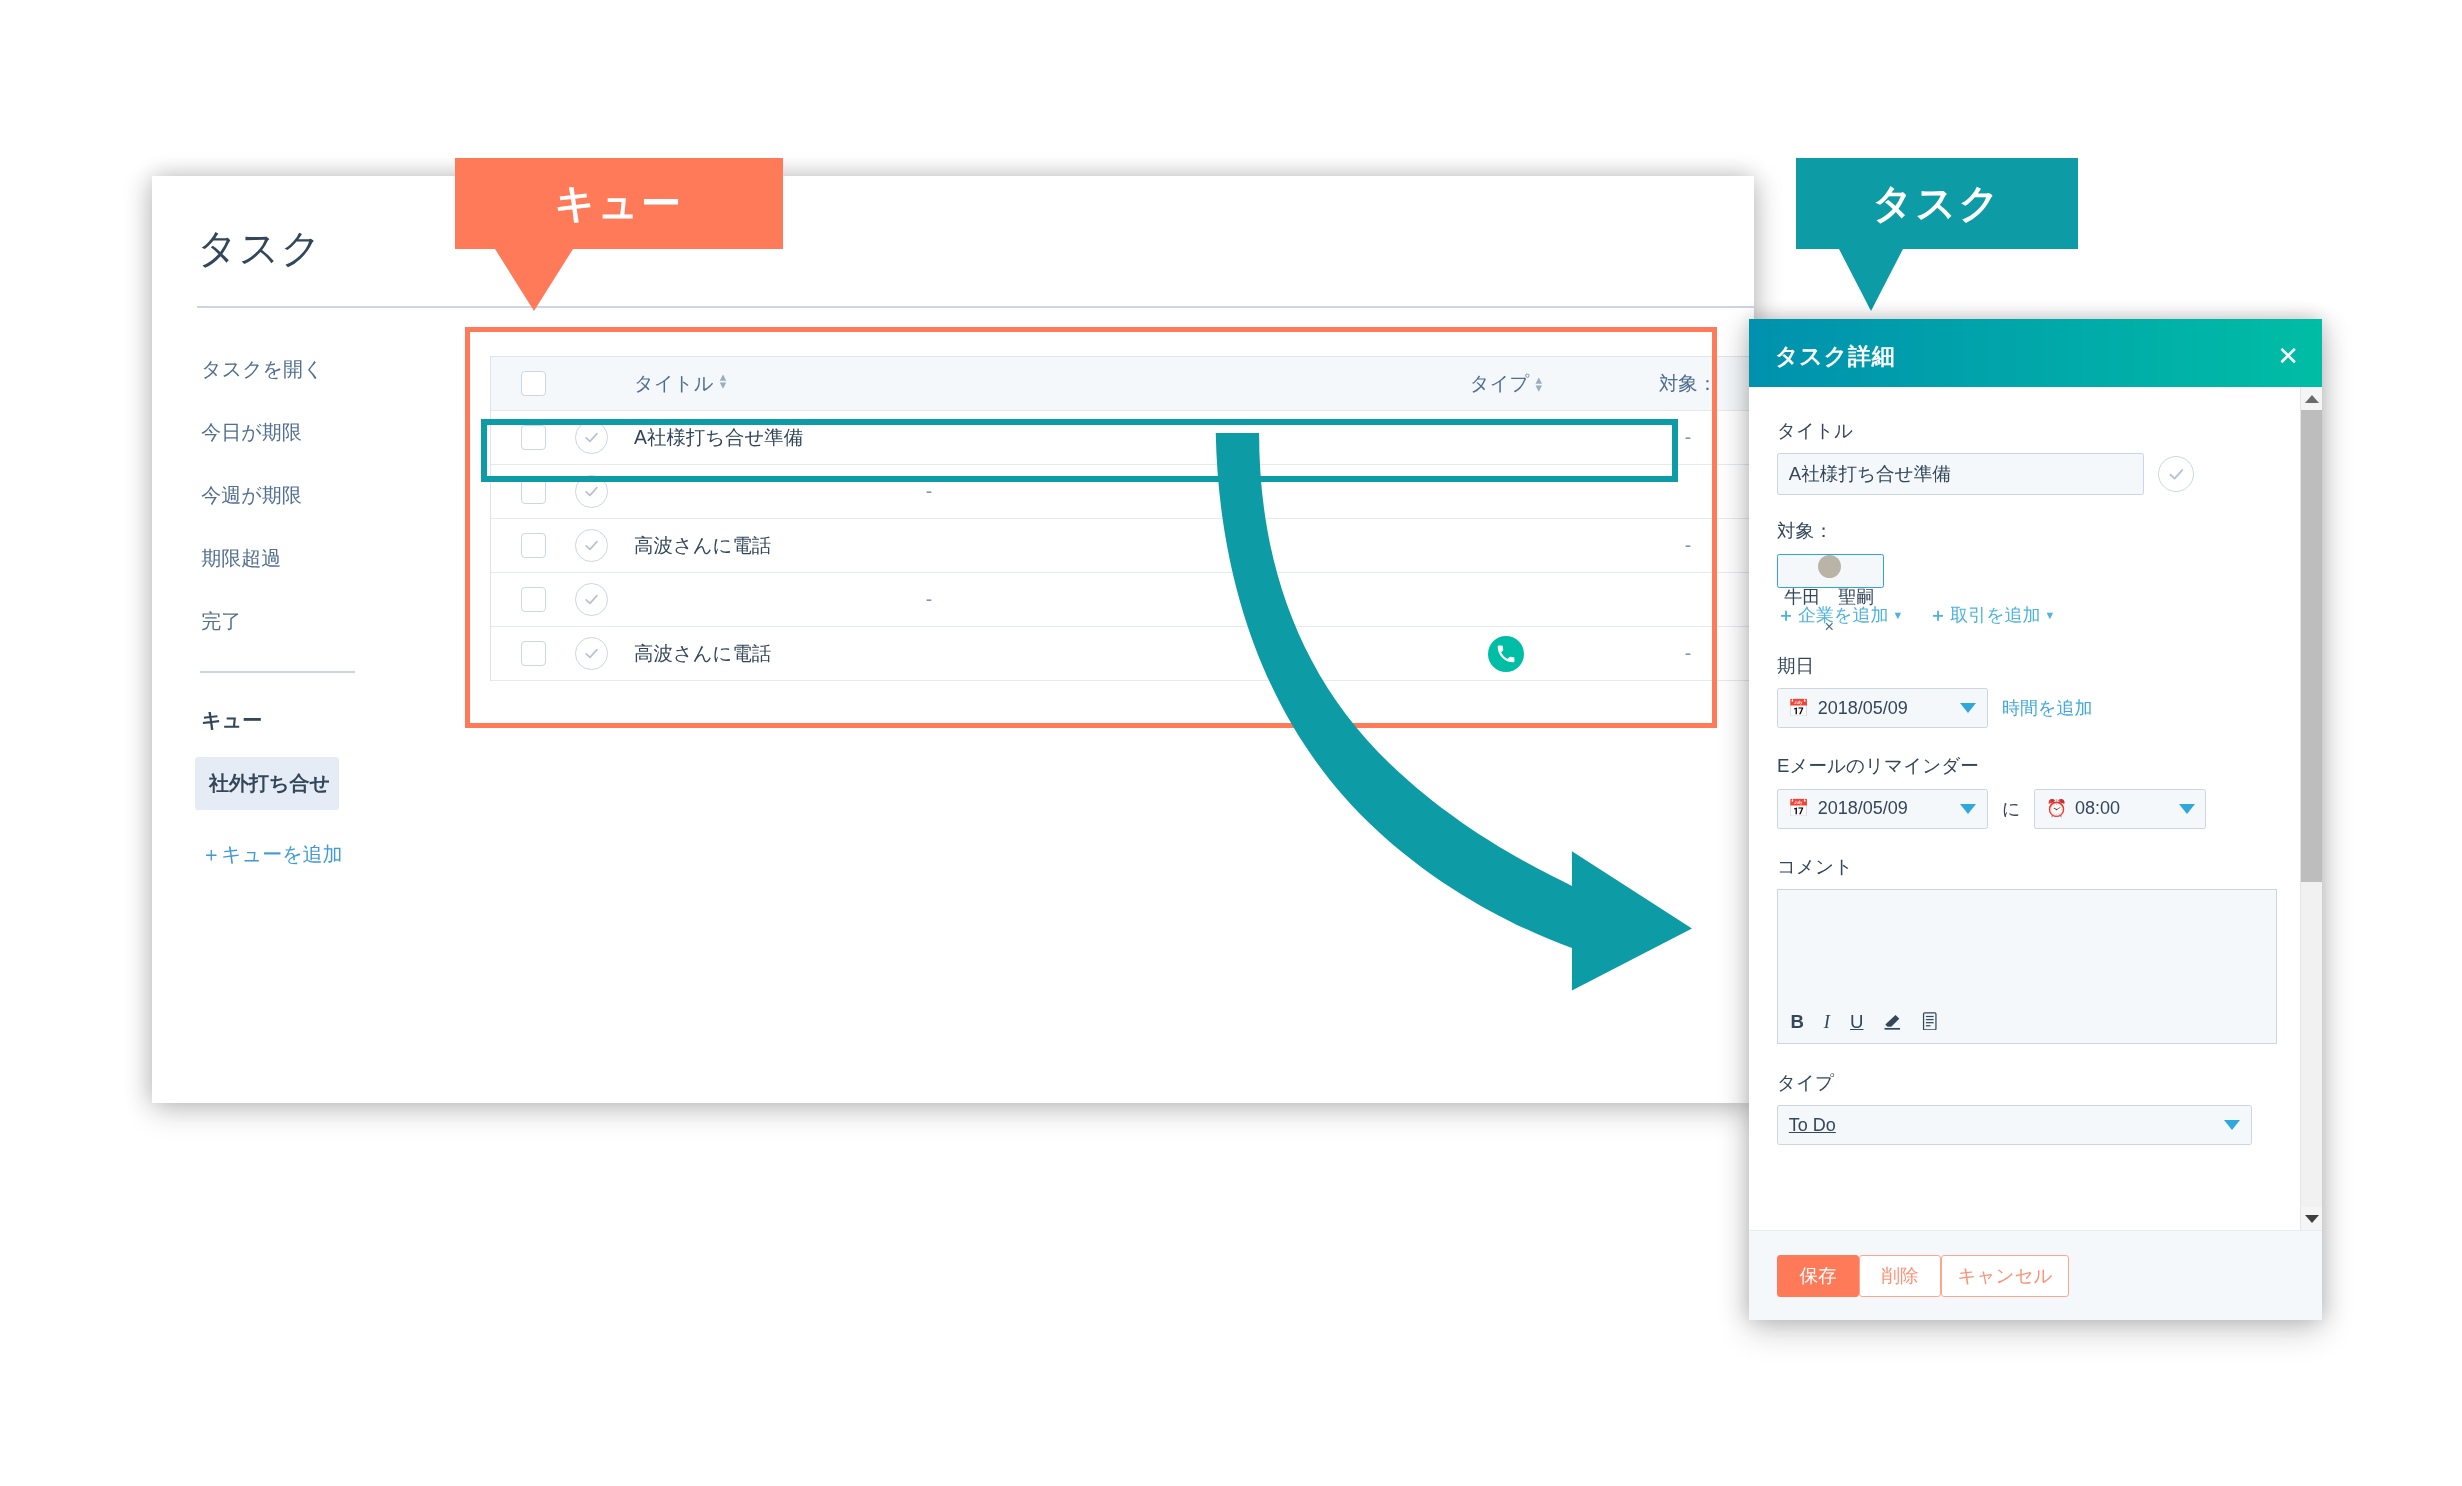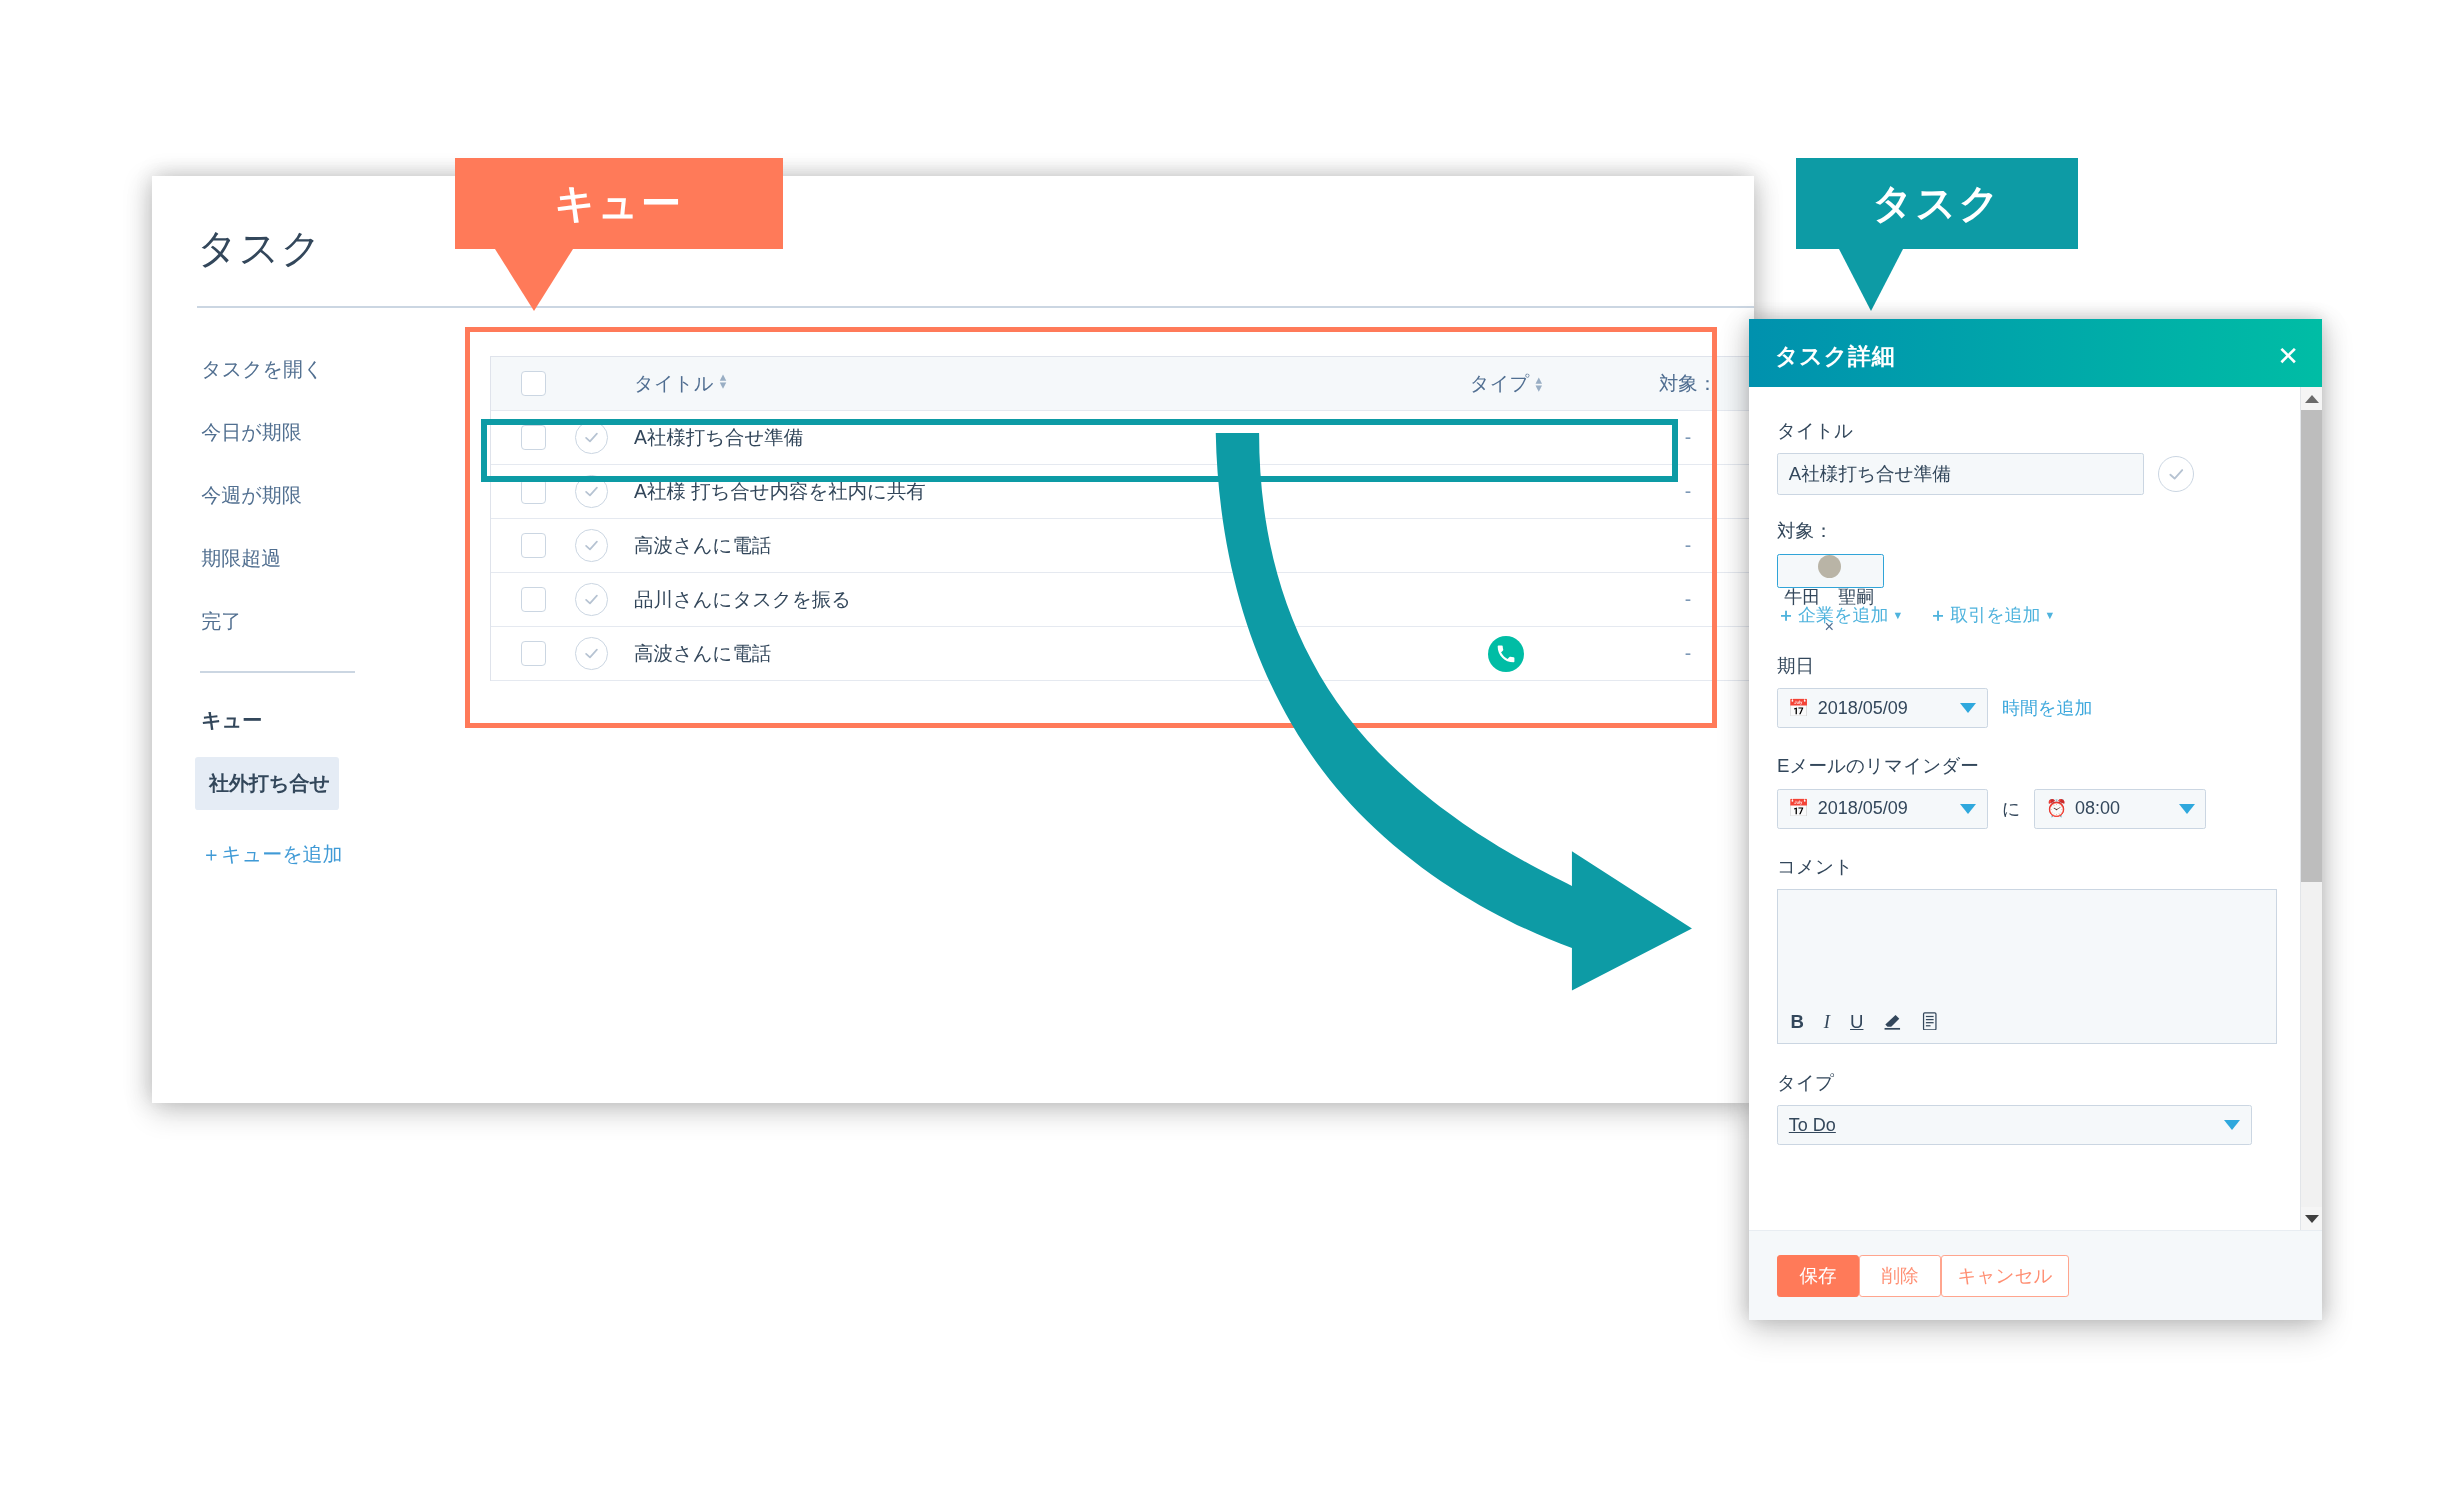--- a/index.html
+++ b/index.html
@@ -568,21 +568,20 @@
         <div class="cell-check">
           <div class="cb"></div>
         </div>
         <div class="cell-status">
           <div class="check-circle">
             <svg width="17" height="17" viewBox="0 0 22 22">
                 <path d="M4 11.5 L9 16 L18 6" stroke="#b6c3d2" stroke-width="2.2" fill="none" stroke-linecap="round" stroke-linejoin="round"></path>
               </svg>
           </div>
         </div>
-        <div class="cell-title">A社様 打ち合せ内容を社内に共有</div>
         <div class="cell-type"></div>
         <div class="cell-target">
             <span class="dash">-</span>
           </div>
       </div>
 
       <div class="trow">
         <div class="cell-check">
           <div class="cb"></div>
         </div>
@@ -604,21 +603,20 @@
         <div class="cell-check">
           <div class="cb"></div>
         </div>
         <div class="cell-status">
           <div class="check-circle">
             <svg width="17" height="17" viewBox="0 0 22 22">
                 <path d="M4 11.5 L9 16 L18 6" stroke="#b6c3d2" stroke-width="2.2" fill="none" stroke-linecap="round" stroke-linejoin="round"></path>
               </svg>
           </div>
         </div>
-        <div class="cell-title">品川さんにタスクを振る</div>
         <div class="cell-type"></div>
         <div class="cell-target">
             <span class="dash">-</span>
           </div>
       </div>
 
       <div class="trow">
         <div class="cell-check">
           <div class="cb"></div>
         </div>

